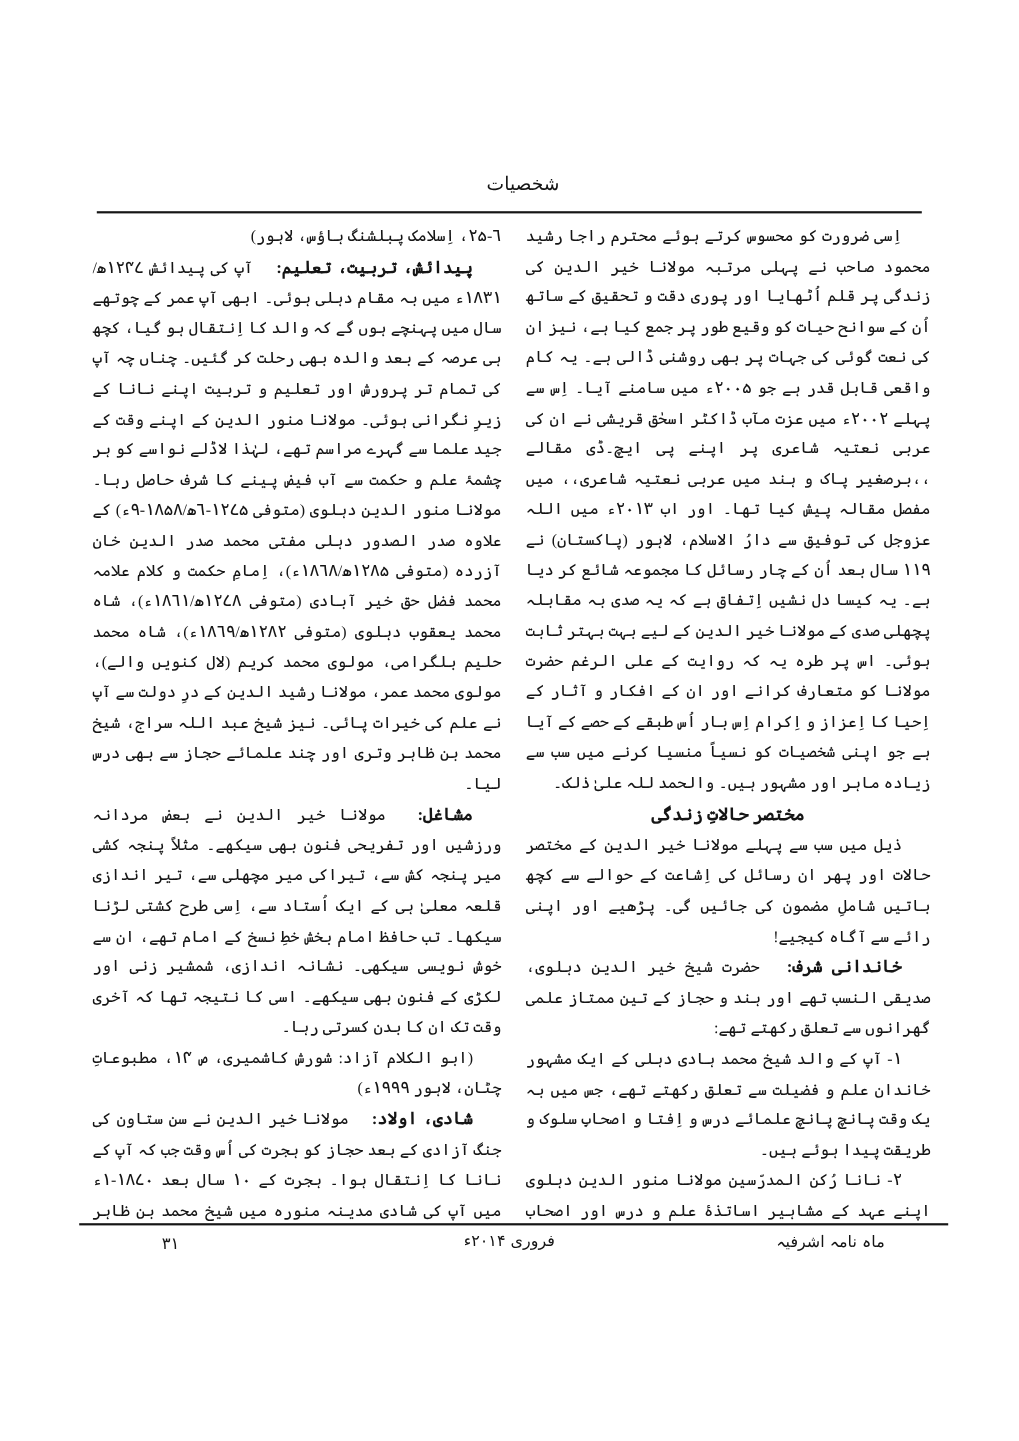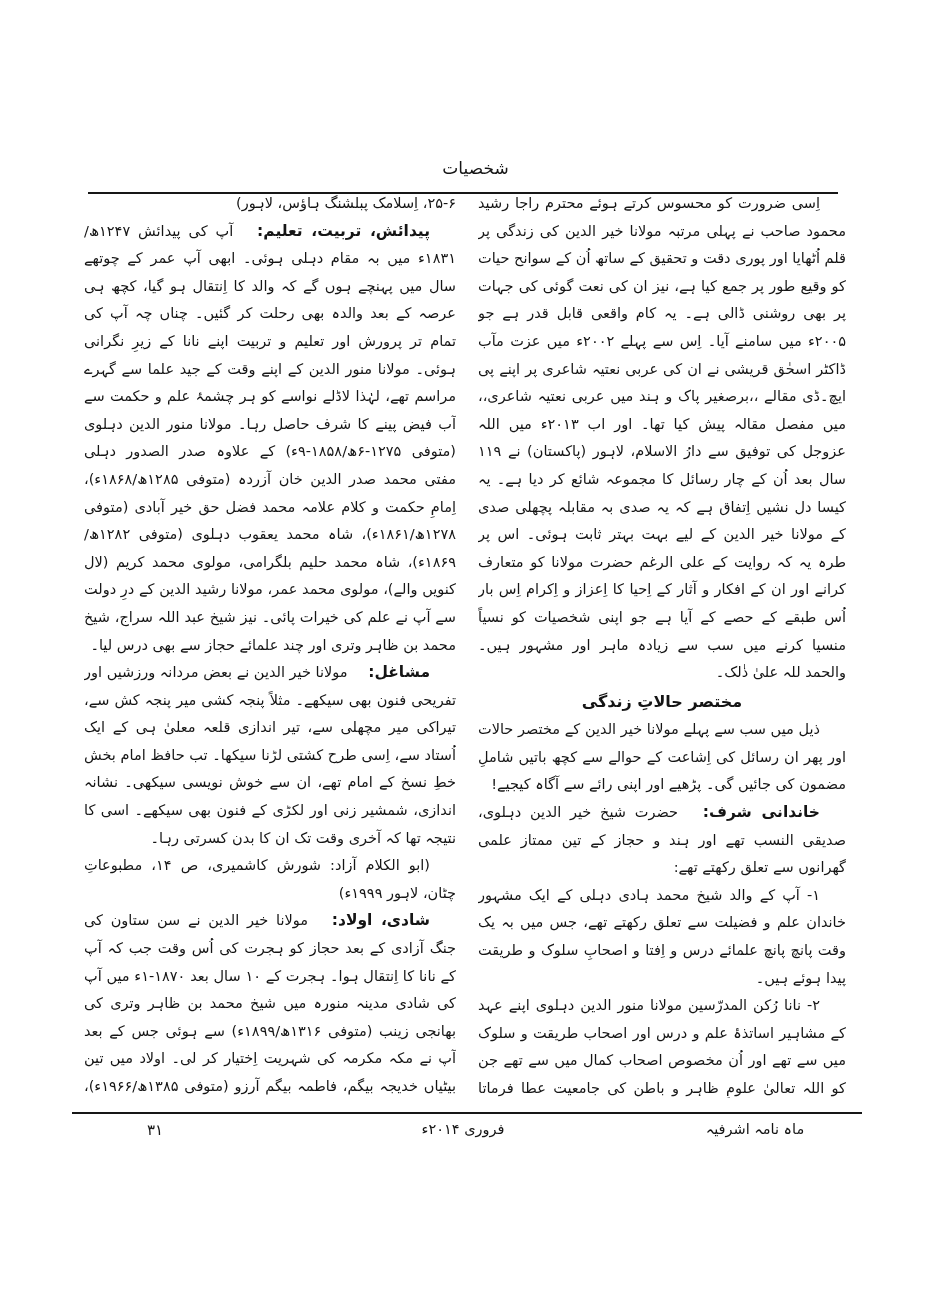--- a/index.html
+++ b/index.html
@@ -11,22 +11,22 @@
     position:relative;width:926px;height:1310px;background:#ffffff;overflow:hidden;
   }
   .page-header{
     position:absolute;top:158px;left:0;right:0;text-align:center;
     font-size:17px;letter-spacing:1px;padding-left:25px;
   }
   .rule{position:absolute;border-top:2px solid #161616;}
   .header-rule{top:192px;left:88px;right:88px;}
   .footer-rule{top:1112px;left:72px;right:64px;}
   .col{
-    position:absolute;top:190px;height:908px;overflow:hidden;
-    font-size:14.5px;line-height:27.6px;text-align:justify;direction:rtl;
+    position:absolute;top:202px;height:908px;overflow:hidden;
+    font-size:14.5px;line-height:27.6px;text-align:justify;direction:rtl;font-family:Liberation Serif, serif;
   }
   .col-right{right:80px;width:368px;}
   .col-left{right:470px;width:372px;}
   .para{margin:0;text-indent:26px;}
   .para.no-indent{text-indent:0;}
   .sec-h{font-weight:bold;font-size:15.5px;margin-left:16px;}
   .center-h{
     margin:1px 0;text-align:center;text-indent:0;
     font-weight:bold;font-size:16px;
   }

